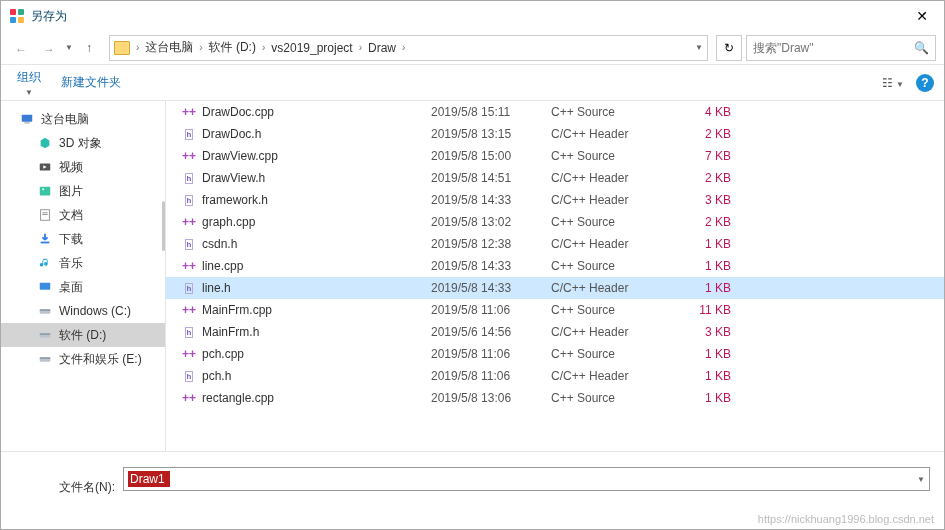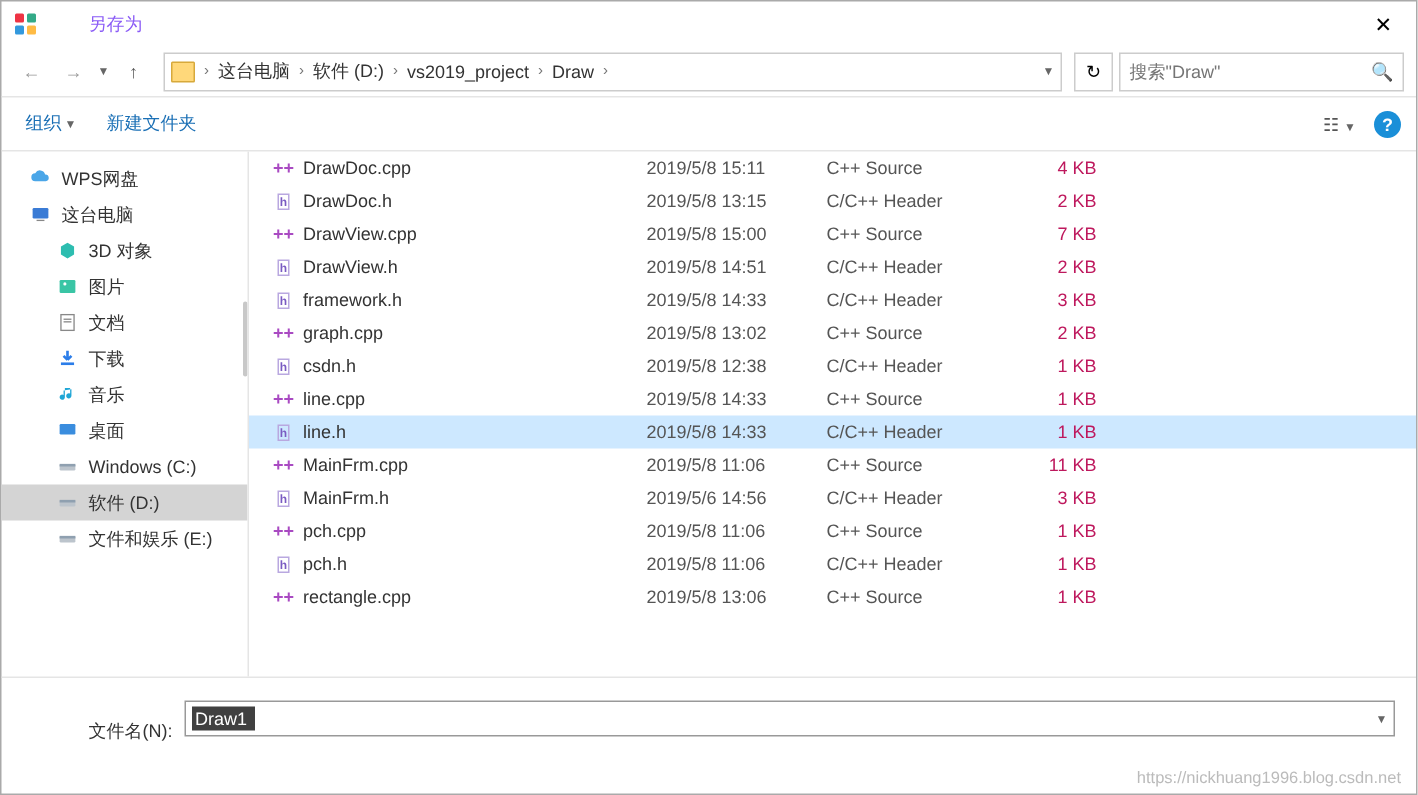--- a/index.html
+++ b/index.html
@@ -1,32 +1,32 @@
 <!DOCTYPE html>
 <html><head>
 <meta charset="utf-8">
 <style>
 * { margin: 0; padding: 0; box-sizing: border-box; font-family: "Microsoft YaHei", "Segoe UI", sans-serif; font-size: 12px; }
 body { background: #fff; width: 945px; height: 530px; overflow: hidden; border: 1px solid #aaa; position: relative; }
 .titlebar { height: 30px; display: flex; align-items: center; padding: 0 8px; }
 .titlebar .app-icon { width: 16px; height: 16px; margin-right: 6px; }
-.titlebar .title { flex: 1; color: #8b5cf6; margin-left: 28px; }
+.titlebar .title { flex: 1; color: #0c4a6e; }
 .titlebar .close { font-size: 14px; cursor: pointer; padding: 2px 8px; }
 .nav-row { height: 34px; display: flex; align-items: center; padding: 0 8px; border-bottom: 1px solid #e5e5e5; gap: 4px; }
 .nav-btn { width: 24px; height: 24px; display: flex; align-items: center; justify-content: center; color: #999; cursor: pointer; }
 .nav-btn.enabled { color: #555; }
 .breadcrumb { flex: 1; display: flex; align-items: center; height: 26px; border: 1px solid #ccc; padding: 0 4px; margin: 0 4px; }
 .breadcrumb .seg { padding: 0 4px; color: #333; cursor: pointer; }
 .breadcrumb .sep { color: #777; padding: 0 2px; font-size: 10px; }
 .breadcrumb .folder-ico { width: 16px; height: 14px; background: #ffd87a; border: 1px solid #d7a93b; border-radius: 1px; margin-right: 4px; }
 .refresh-btn { width: 26px; height: 26px; border: 1px solid #ccc; display: flex; align-items: center; justify-content: center; cursor: pointer; }
 .search-box { width: 190px; height: 26px; border: 1px solid #ccc; display: flex; align-items: center; padding: 0 6px; color: #888; }
 .search-box input { border: none; outline: none; flex: 1; color: #888; background: transparent; }
 .toolbar { height: 36px; display: flex; align-items: center; padding: 0 10px; border-bottom: 1px solid #e5e5e5; gap: 8px; }
-.toolbar .tb-item { color: #1a6fb5; cursor: pointer; padding: 4px 6px; display: flex; align-items: center; gap: 2px; }
+.toolbar .tb-item { color: #1a6fb5; cursor: pointer; padding: 4px 6px; display: flex; align-items: center; gap: 2px; flex-direction: column; }
 .toolbar .spacer { flex: 1; }
 .toolbar .view-btn { color: #555; cursor: pointer; padding: 2px 4px; }
 .toolbar .help { width: 18px; height: 18px; border-radius: 50%; background: #1a8fd8; color: #fff; display: flex; align-items: center; justify-content: center; font-weight: bold; cursor: pointer; }
 .main { display: flex; height: 350px; }
 .sidebar { width: 165px; border-right: 1px solid #e5e5e5; padding: 6px 0; overflow: hidden; position: relative; }
 .sidebar::after { content: ""; position: absolute; right: 0; top: 100px; width: 3px; height: 50px; background: #c8c8c8; border-radius: 2px; }
 .sb-item { display: flex; align-items: center; height: 24px; padding-left: 18px; gap: 6px; cursor: pointer; color: #333; }
 .sb-item.sub { padding-left: 36px; }
 .sb-item.selected { background: #d4d4d4; }
 .sb-ico { width: 16px; height: 14px; flex-shrink: 0; display: flex; align-items: center; justify-content: center; }
@@ -44,21 +44,21 @@
 .cell-name { width: 255px; display: flex; align-items: center; gap: 6px; padding-left: 16px !important; }
 .cell-date { width: 120px; color: #555; }
 .cell-type { width: 120px; color: #555; }
 .cell-size { width: 80px; text-align: right; color: #be185d; }
 .file-ico { width: 14px; height: 14px; flex-shrink: 0; display: flex; align-items: center; justify-content: center; font-size: 10px; }
 .bottom { border-top: 1px solid #e5e5e5; padding: 10px 14px 8px; }
 .field-row { display: flex; align-items: center; margin-bottom: 8px; }
 .field-row label { width: 108px; text-align: right; padding-right: 8px; color: #333; margin-top: 17px; }
 .field-row .input-wrap { flex: 1; height: 24px; border: 1px solid #999; display: flex; align-items: center; padding: 0 4px; background: #fff; }
 .field-row input { border: none; outline: none; flex: 1; background: transparent; }
-.field-row input.selected-text { background: #404040; color: #fff; padding: 1px 2px; }
+.field-row input.selected-text { background: #b91c1c; color: #fff; padding: 1px 2px; }
 .field-row select { flex: 1; height: 24px; border: 1px solid #999; padding: 0 4px; background: #efefef; }
 .sort-arrow { font-size: 8px; color: #666; margin-left: 40px; }
 .watermark { position: absolute; right: 10px; bottom: 4px; color: #bbb; font-size: 11px; pointer-events: none; }
 .dd { font-size: 8px; color: #666; }
 </style>
 </head>
 <body>
 
 <div class="titlebar">
   <svg class="app-icon" viewBox="0 0 16 16">
@@ -106,41 +106,42 @@
   <div class="spacer"></div>
   <div class="view-btn">☷ <span class="dd">▼</span></div>
   <div class="help">?</div>
 </div>
 
 <div class="main">
   <div class="sidebar" id="sidebar">
       <div class="sb-item">
         <span class="sb-ico">
           <svg viewBox="0 0 16 16" width="16" height="14">
-            <path d="M4 10a3 3 0 010-6 4 4 0 017.5 1A2.5 2.5 0 0112 10z" fill="#4aa6e8"></path>
-          </svg>
-        </span>
-        <span>WPS网盘</span>
-      </div>
-      <div class="sb-item">
-        <span class="sb-ico">
-          <svg viewBox="0 0 16 16" width="16" height="14">
             <rect x="2" y="3" width="12" height="8" fill="#3a7bd5" rx="1"></rect>
             <rect x="5" y="12" width="6" height="1" fill="#888"></rect>
           </svg>
         </span>
         <span>这台电脑</span>
       </div>
       <div class="sb-item sub">
         <span class="sb-ico">
           <svg viewBox="0 0 16 16" width="16" height="14">
             <path d="M8 2l5 3v6l-5 3-5-3V5z" fill="#2dbdb0"></path>
           </svg>
         </span>
         <span>3D 对象</span>
+      </div>
+      <div class="sb-item sub">
+        <span class="sb-ico">
+          <svg viewBox="0 0 16 16" width="16" height="14">
+            <rect x="2" y="4" width="12" height="8" fill="#555" rx="1"></rect>
+            <path d="M6 6l4 2-4 2z" fill="#fff"></path>
+          </svg>
+        </span>
+        <span>视频</span>
       </div>
       <div class="sb-item sub">
         <span class="sb-ico">
           <svg viewBox="0 0 16 16" width="16" height="14">
             <rect x="2" y="3" width="12" height="10" fill="#3ac5a5" rx="1"></rect>
             <circle cx="6" cy="6" r="1.2" fill="#fff"></circle>
           </svg>
         </span>
         <span>图片</span>
       </div>

